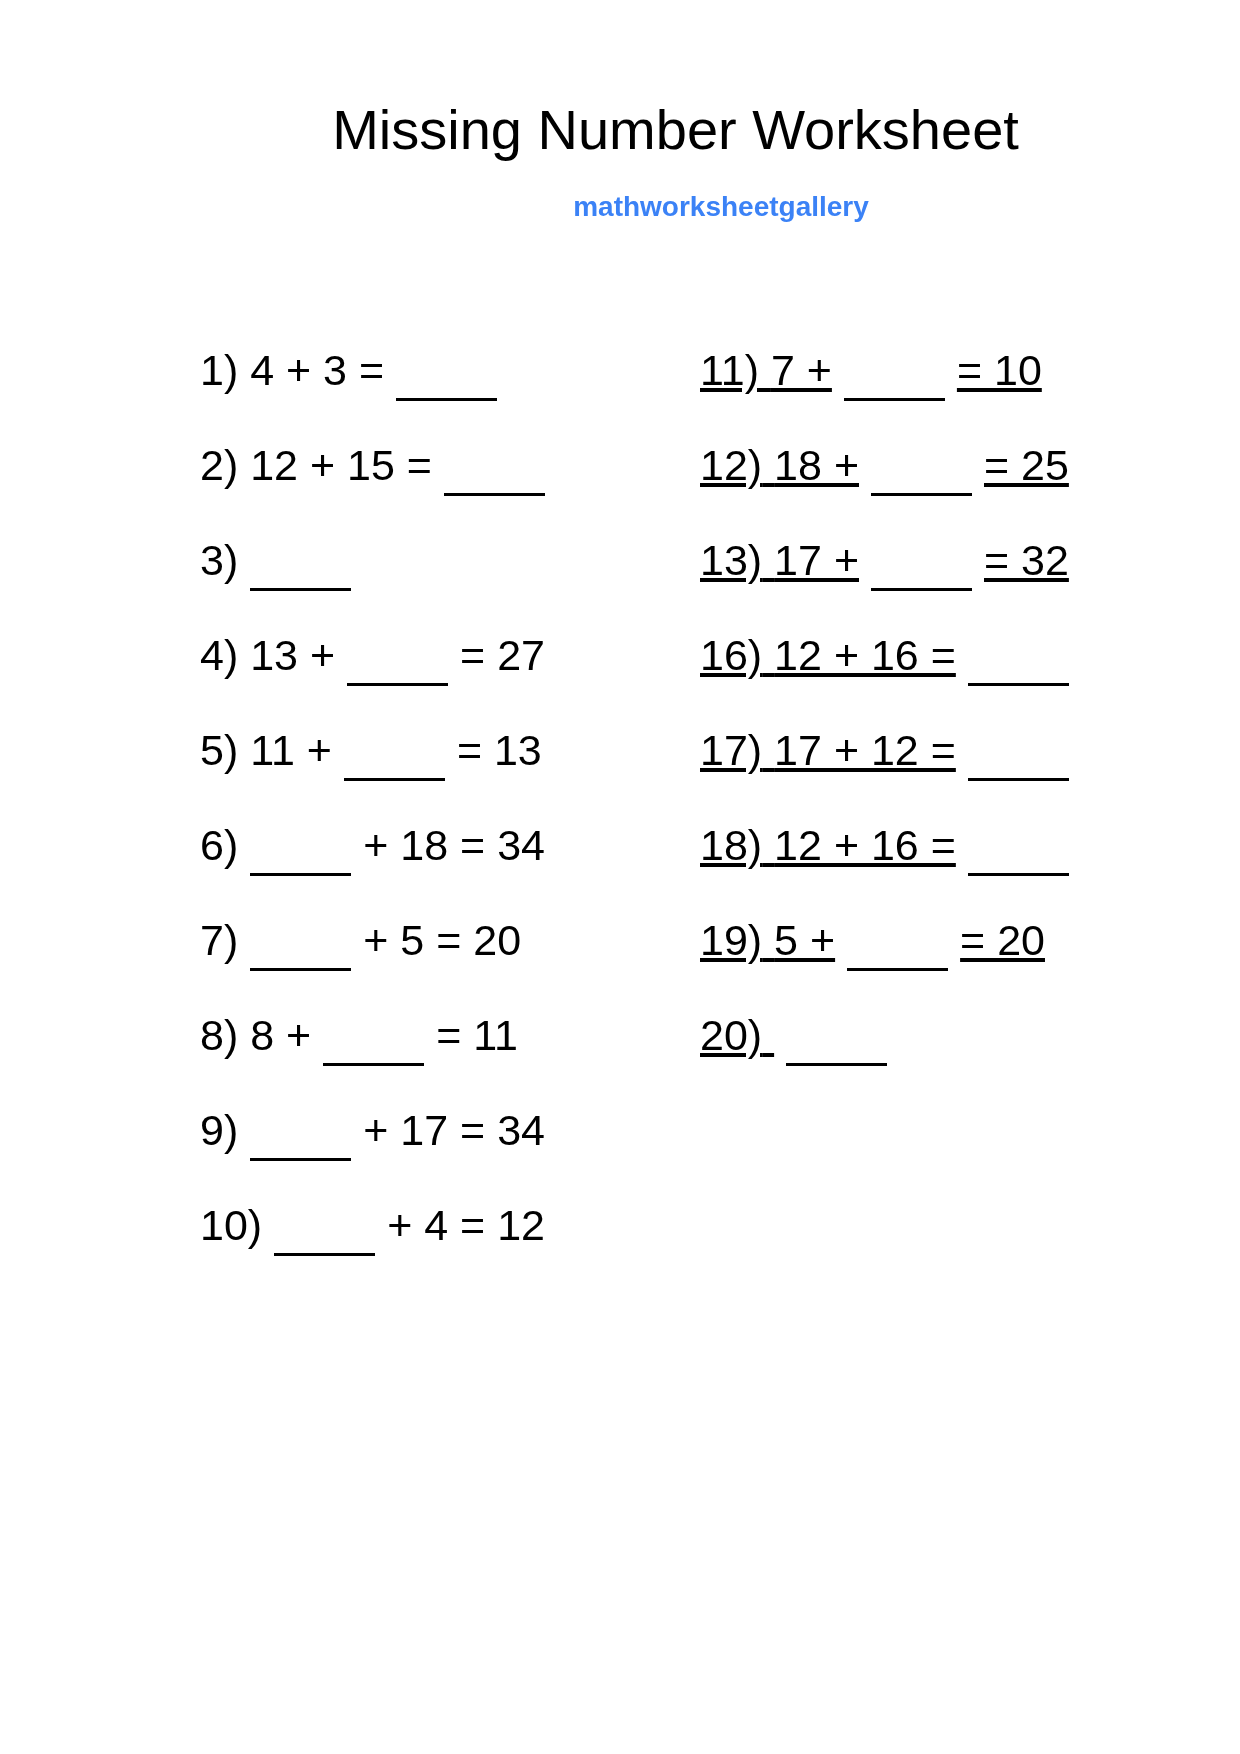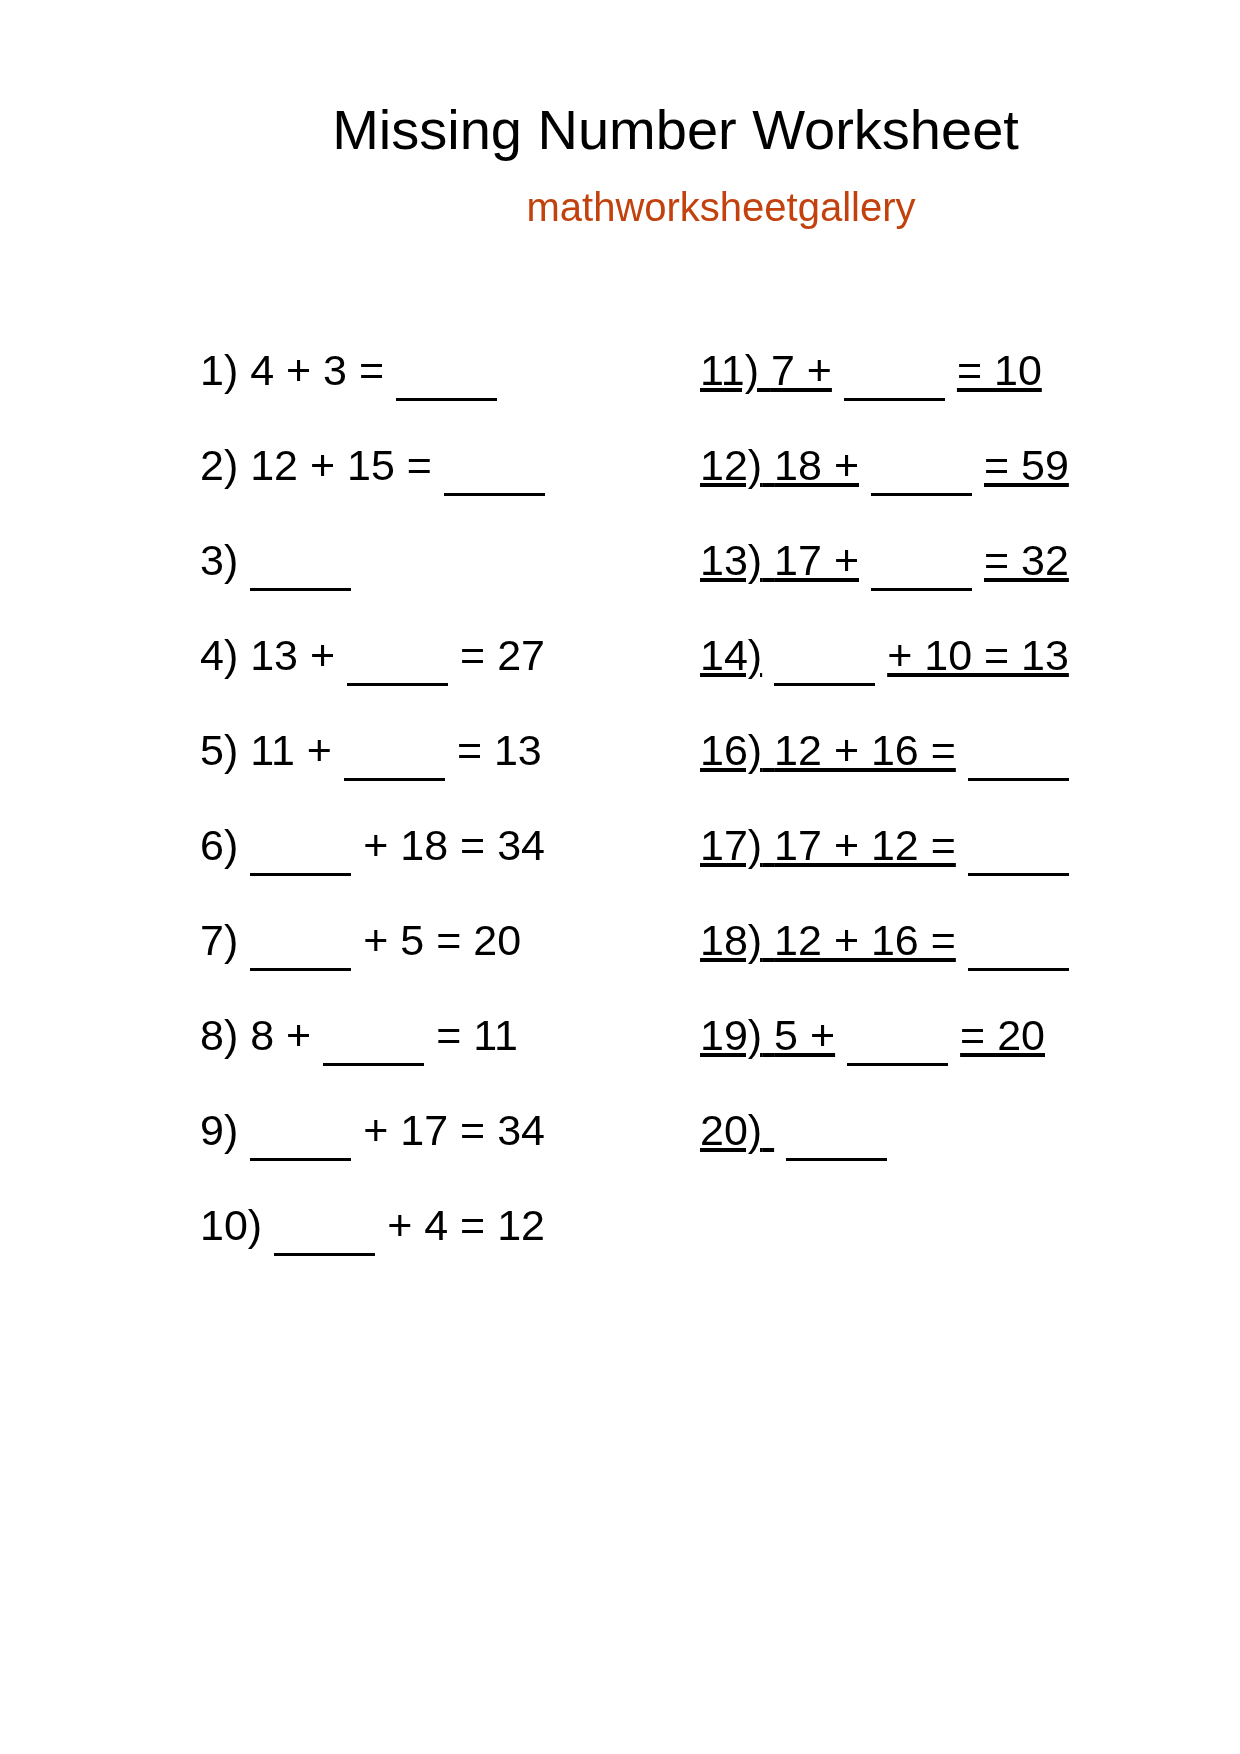--- a/index.html
+++ b/index.html
@@ -26,25 +26,26 @@
     padding-left: 111px;
     box-sizing: border-box;
     letter-spacing: 0px;
   }
   .subtitle {
     position: absolute;
     left: 0;
     width: 1240px;
     top: 184px;
     text-align: center;
-    font-size: 40px;
+    font-size: 28px;
     line-height: 46px;
-    color: #c2410c;
+    color: #3b82f6;
     padding-left: 202px;
     box-sizing: border-box;
+    font-weight: bold;
   }
   .col {
     position: absolute;
     top: 345px;
   }
   .col.left { left: 200px; }
   .col.right { left: 700px; text-decoration: underline; }
   .problem {
     height: 95px;
     font-size: 43px;
@@ -139,33 +140,28 @@
       <span class="sp"> </span>
       <span>7 +</span>
       <span class="blank"></span>
       <span>= 10</span>
     </div>
   <div class="problem">
       <span>12)</span>
       <span class="sp"> </span>
       <span>18 +</span>
       <span class="blank"></span>
-      <span>= 59</span>
+      <span>= 25</span>
     </div>
   <div class="problem">
       <span>13)</span>
       <span class="sp"> </span>
       <span>17 +</span>
       <span class="blank"></span>
       <span>= 32</span>
-    </div>
-  <div class="problem">
-      <span>14)</span>
-      <span class="blank"></span>
-      <span>+ 10 = 13</span>
     </div>
   <div class="problem">
       <span>16)</span>
       <span class="sp"> </span>
       <span>12 + 16 =</span>
       <span class="blank"></span>
     </div>
   <div class="problem">
       <span>17)</span>
       <span class="sp"> </span>

